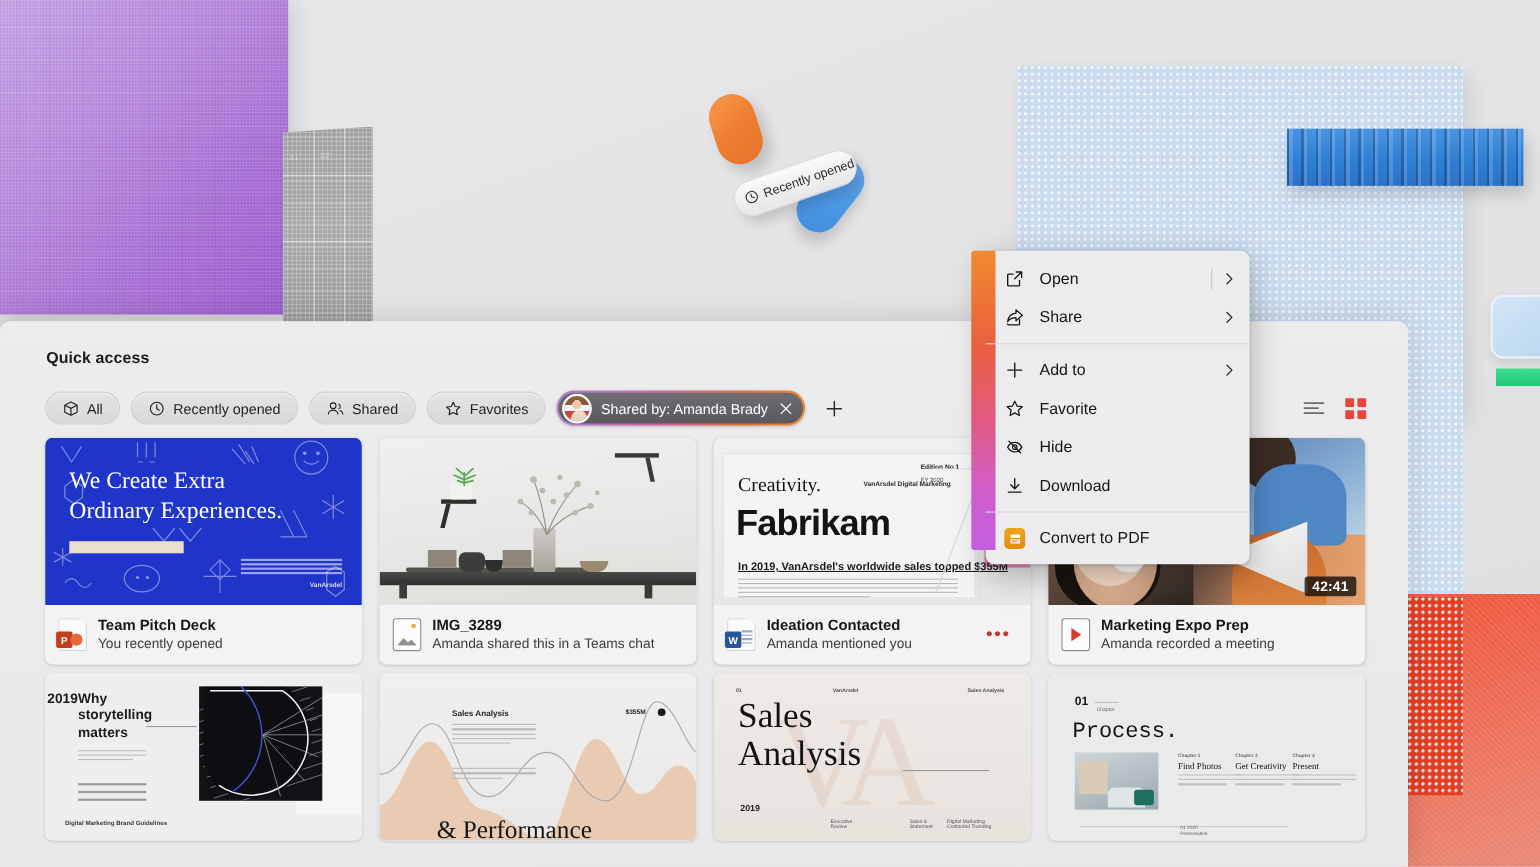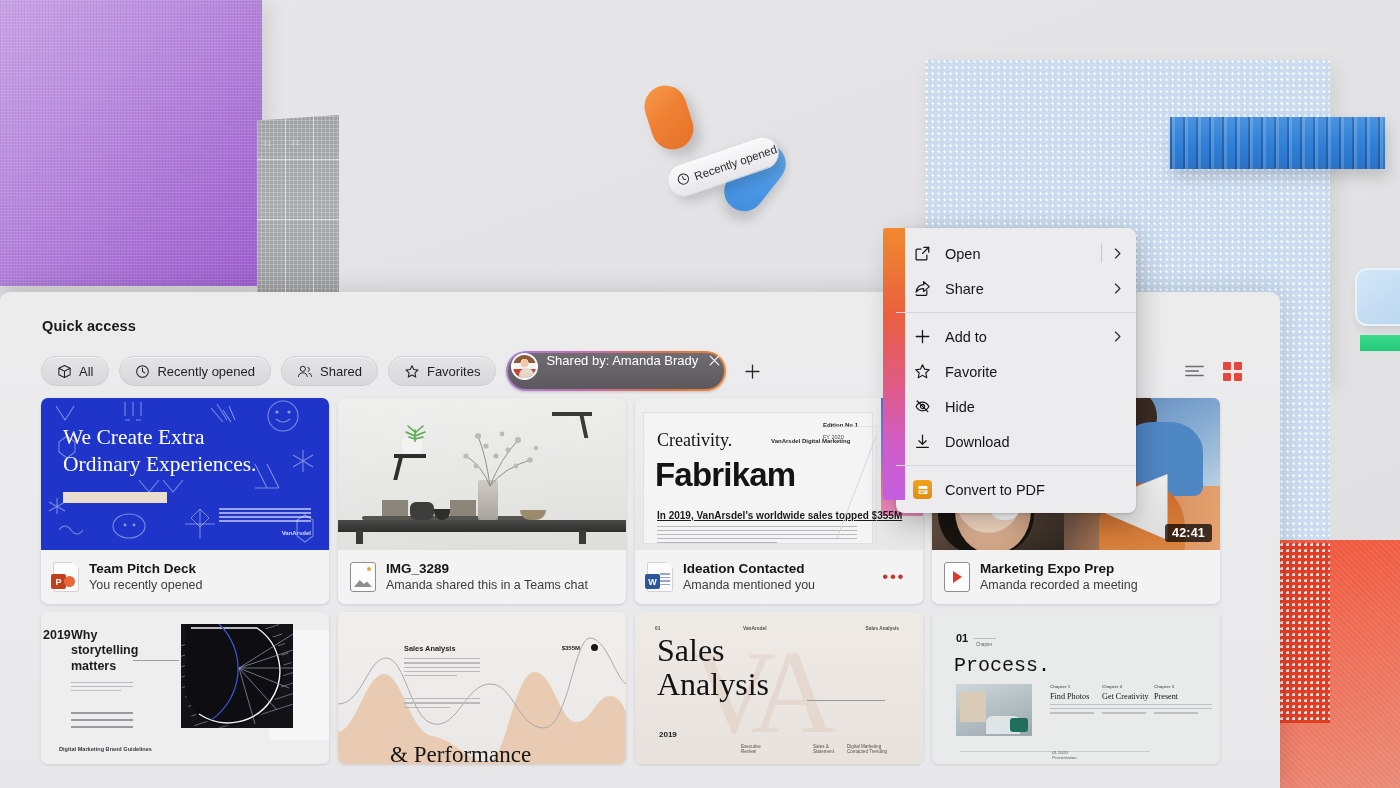--- a/index.html
+++ b/index.html
@@ -143,22 +143,22 @@
     height:30px; padding:0 15px; border-radius:999px;
     background: linear-gradient(180deg,#e4e4e6,#d8d8db);
     border:1px solid #cfcfd3;
     font-size:13px; color:#1f1f1f; white-space:nowrap;
     box-shadow:0 1px 1px rgba(255,255,255,.7) inset;
     cursor:pointer;
   }
   .chip svg{ display:block; }
 
   .chip-person{
-    position:relative; display:flex; 
-    height:36px; padding:0 2px 0 3px; border-radius:999px;
+    position:relative; display:flex; align-items:center;
+    height:28px; padding:0 8px 0 3px; border-radius:999px;
     background: linear-gradient(180deg,#6f6c72,#5b585e);
     color:#fff; font-size:13px; white-space:nowrap;
     cursor:pointer;
   }
   .chip-person-wrap{
     position:relative; padding:2px; border-radius:999px;
     background: linear-gradient(100deg,#a97fd6 0%,#c96aa8 40%,#e0713f 75%,#ef8b37 100%);
     box-shadow:0 1px 3px rgba(0,0,0,.18);
   }
   .avatar{
@@ -181,21 +181,21 @@
   .view-toggles{
     position:absolute; right:38px; top:62px; height:34px;
     display:flex; align-items:center; gap:18px;
   }
   .vt{ cursor:pointer; display:flex; }
   .grid-ico{ display:grid; grid-template-columns:8px 8px; grid-template-rows:8px 8px; gap:3px; }
   .grid-ico i{ background:#e8453c; display:block; border-radius:1px; }
 
   
   .cards{ position:absolute; left:41px; top:106px; right:30px; }
-  .row{ display:flex; gap:9px; }
+  .row{ display:flex; gap:16px; }
   .row + .row{ margin-top:8px; }
   .card{
     width:288px; background:#f3f3f4; border-radius:7px;
     box-shadow:0 1px 3px rgba(0,0,0,.13);
     overflow:hidden; cursor:pointer; flex:none;
   }
   .thumb{ width:288px; height:152px; position:relative; overflow:hidden; background:#e4e4e6; }
   .card-foot{ height:54px; display:flex; align-items:center; gap:10px; padding:0 12px; position:relative; }
   .ftxt{ min-width:0; }
   .fname{ font-size:13.5px; color:#161616; font-weight:600; line-height:1.3; white-space:nowrap; overflow:hidden; text-overflow:ellipsis;}

